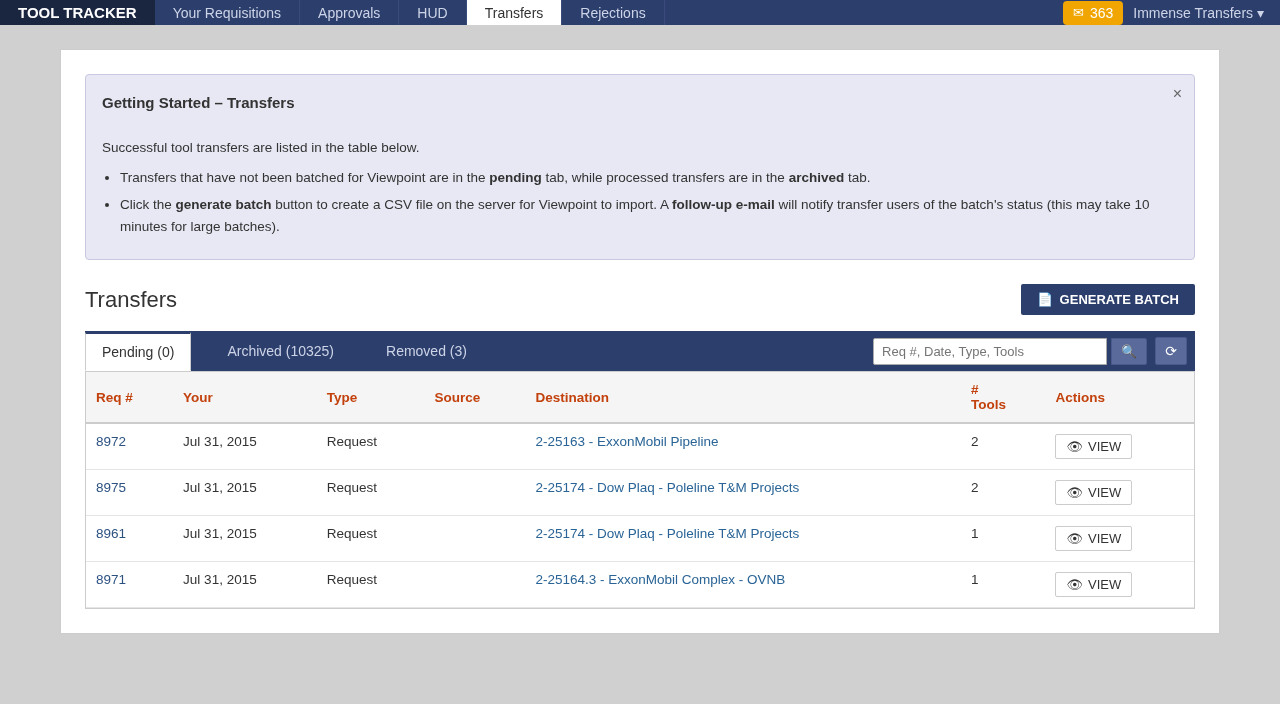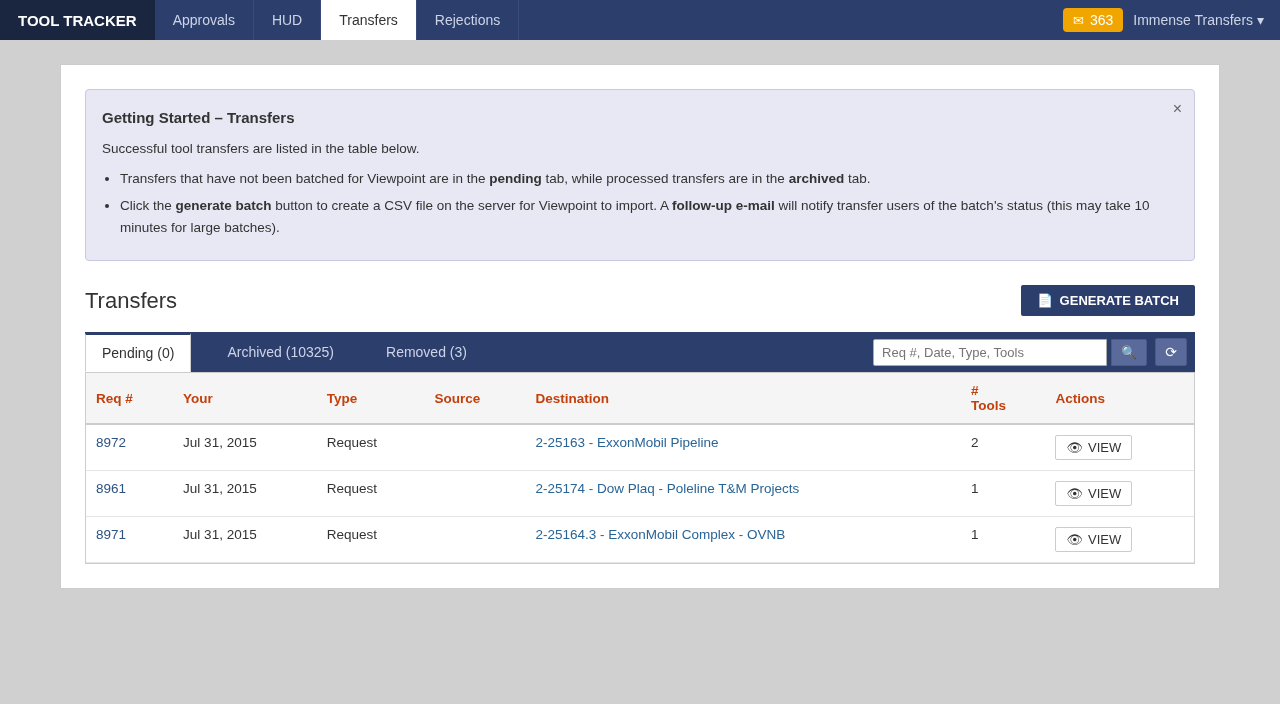--- a/index.html
+++ b/index.html
@@ -3,21 +3,21 @@
   <meta charset="utf-8">
   <style>
     * { box-sizing: border-box; margin: 0; padding: 0; }
     body { font-family: Arial, sans-serif; font-size: 14px; background: #d0d0d0; }
 
     
     nav {
       background: #2c3e6b;
       display: flex;
       align-items: center;
-      height: 40px;
+      height: 25px;
     }
     .nav-brand {
       background: #1a2540;
       color: #fff;
       font-weight: bold;
       font-size: 15px;
       padding: 0 18px;
       height: 100%;
       display: flex;
       align-items: center;
@@ -87,21 +87,21 @@
       padding: 16px 40px 16px 16px;
       position: relative;
       margin-bottom: 24px;
       color: #333;
       font-size: 13.5px;
       line-height: 1.6;
     }
     .alert-title {
       font-weight: bold;
       font-size: 15px;
-      margin-bottom: 8px;
+      margin-bottom: 22px;
     }
     .alert-close {
       position: absolute;
       top: 10px;
       right: 12px;
       cursor: pointer;
       color: #666;
       font-size: 16px;
       background: none;
       border: none;
@@ -239,20 +239,21 @@
       color: #333;
       white-space: nowrap;
     }
   </style>
 </head>
 <body>
 
 <nav>
   <div class="nav-brand">TOOL TRACKER</div>
   <div class="nav-links">
+    <a class="nav-link">Your Requisitions</a>
     <a class="nav-link">Approvals</a>
     <a class="nav-link">HUD</a>
     <a class="nav-link active">Transfers</a>
     <a class="nav-link">Rejections</a>
   </div>
   <div class="nav-right">
     <button class="badge-btn">
       <span class="icon">✉</span>
       <span>363</span>
     </button>
@@ -320,20 +321,34 @@
     <td><span style="color:#2a6496;">2-25163 - ExxonMobil Pipeline</span></td>
     <td>2</td>
     <td>
       <button class="btn-view">
         <span>👁</span>
         <span>VIEW</span>
       </button>
     </td>
   </tr>
           <tr>
+    <td class="req">8975</td>
+    <td>Jul 31, 2015</td>
+    <td style="">Request</td>
+    <td></td>
+    <td><span style="color:#2a6496;">2-25174 - Dow Plaq - Poleline T&amp;M Projects</span></td>
+    <td>2</td>
+    <td>
+      <button class="btn-view">
+        <span>👁</span>
+        <span>VIEW</span>
+      </button>
+    </td>
+  </tr>
+          <tr>
     <td class="req">8961</td>
     <td>Jul 31, 2015</td>
     <td style="">Request</td>
     <td></td>
     <td><span style="color:#2a6496;">2-25174 - Dow Plaq - Poleline T&amp;M Projects</span></td>
     <td>1</td>
     <td>
       <button class="btn-view">
         <span>👁</span>
         <span>VIEW</span>

